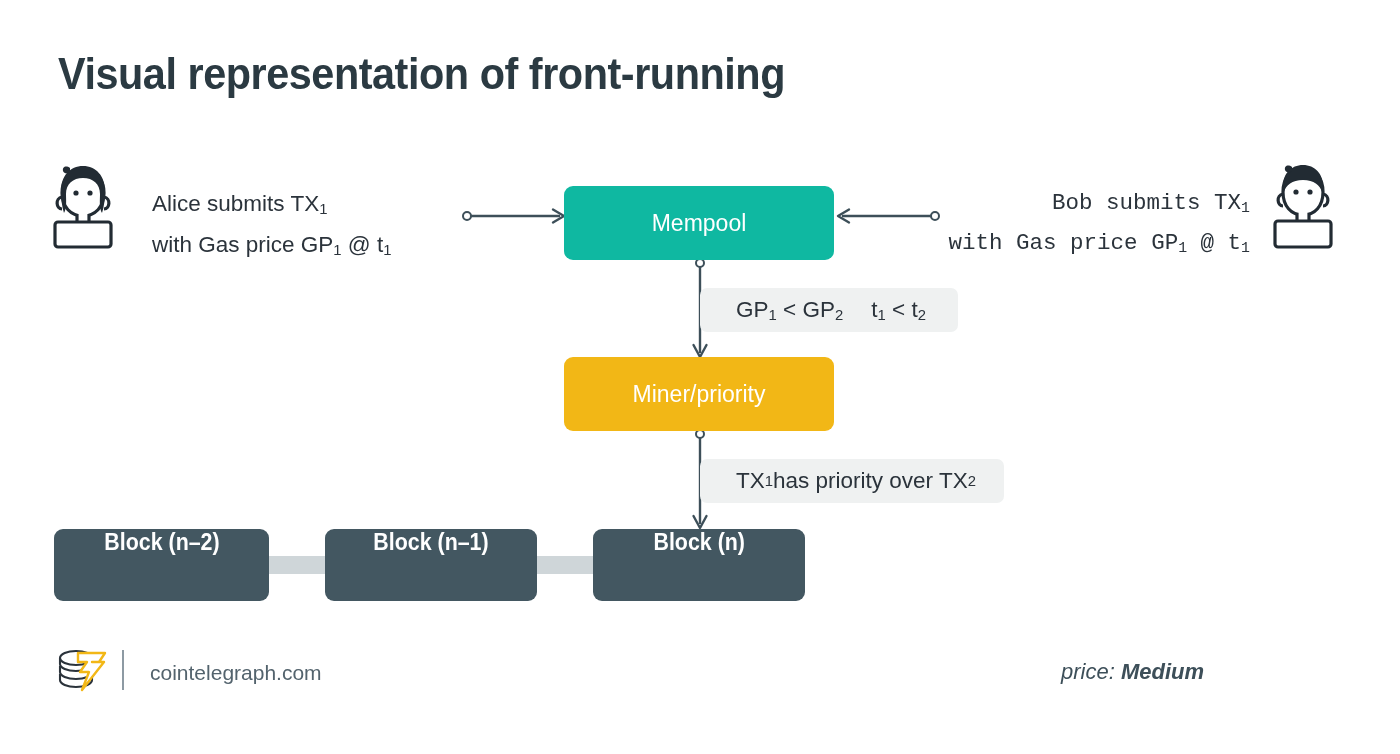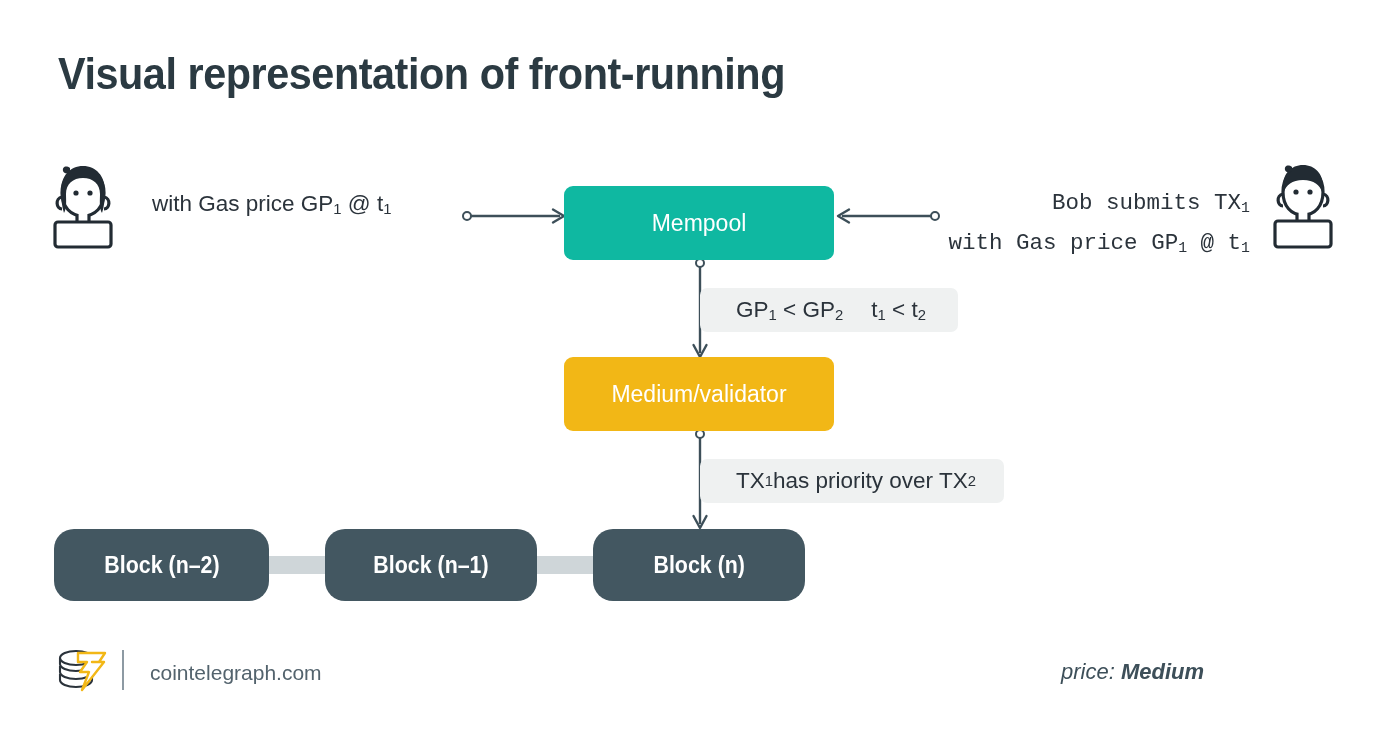--- a/index.html
+++ b/index.html
@@ -52,23 +52,23 @@
   #node-mempool {
     left: 564px; top: 186px; width: 270px; height: 74px;
     background: #0fb8a1; font-size: 23px;
   }
   #node-miner {
     left: 564px; top: 357px; width: 270px; height: 74px;
     background: #f2b716; font-size: 23px;
   }
   .block {
     position: absolute;
-    display: flex; align-items: center; justify-content: center;
+    display: flex; justify-content: center;
     background: #435761; color: #fff; font-weight: bold;
-    border-radius: 20px; font-size: 23px; white-space: nowrap;
+    border-radius: 9px; font-size: 23px; white-space: nowrap;
     transform-origin: center;
   }
   .block span { transform: scaleX(0.93); display: inline-block; }
   #block-n2  { left: 54px;  top: 529px; width: 215px; height: 72px; }
   #block-n1  { left: 325px; top: 529px; width: 212px; height: 72px; }
   #block-n   { left: 593px; top: 529px; width: 212px; height: 72px; }
 
   .block-link {
     position: absolute; height: 18px; background: #cfd6d9; top: 556px;
   }
@@ -133,20 +133,23 @@
       <path d="M18 6 C14 3 10 5 11 9 C12 12 16 12 18 10 Z" fill="#222b33"></path>
       <circle cx="24" cy="31" r="2.6" fill="#222b33"></circle>
       <circle cx="38" cy="31" r="2.6" fill="#222b33"></circle>
       <path d="M25 52 L25 60 C25 63 37 63 37 60 L37 52" fill="#fff" stroke="#222b33" stroke-width="3.2" stroke-linejoin="round"></path>
       <rect x="3" y="60" width="56" height="25" rx="3" fill="#fff" stroke="#222b33" stroke-width="3.2"></rect>
     </svg>
   </div>
 
   <div class="side-text" id="text-alice">
     <span class="ln">
+      <span>Alice submits TX</span><sub>1</sub>
+    </span>
+    <span class="ln">
       <span>with Gas price GP</span><sub>1</sub><span> @ t</span><sub>1</sub>
     </span>
   </div>
 
   <div class="avatar" id="avatar-bob">
     <svg width="62" height="88" viewBox="0 0 62 88">
       <g fill="none" stroke="#222b33" stroke-width="3.2" stroke-linejoin="round">
         <path d="M11 44 C5 44 4 33 11 32" fill="#fff"></path>
         <path d="M51 44 C57 44 58 33 51 32" fill="#fff"></path>
         <path d="M31 7 C44 7 51 17 51 30 C51 44 43 53 31 53 C19 53 11 44 11 30 C11 17 18 7 31 7 Z" fill="#fff"></path>
@@ -205,21 +208,21 @@
     <span>Mempool</span>
   </div>
 
   <div class="edge-label" id="label-gas">
     <span><span>GP</span><sub>1</sub><span> &lt; GP</span><sub>2</sub></span>
     <span class="gap"></span>
     <span><span>t</span><sub>1</sub><span> &lt; t</span><sub>2</sub></span>
   </div>
 
   <div class="node" id="node-miner">
-    <span>Medium/validator</span>
+    <span>Miner/priority</span>
   </div>
 
   <div class="edge-label" id="label-priority">
     <span>TX</span>
       <sub>1</sub>
       <span> has priority over TX</span>
       <sub>2</sub>
   </div>
 
   <div class="block-link" id="block-link-1"></div>

